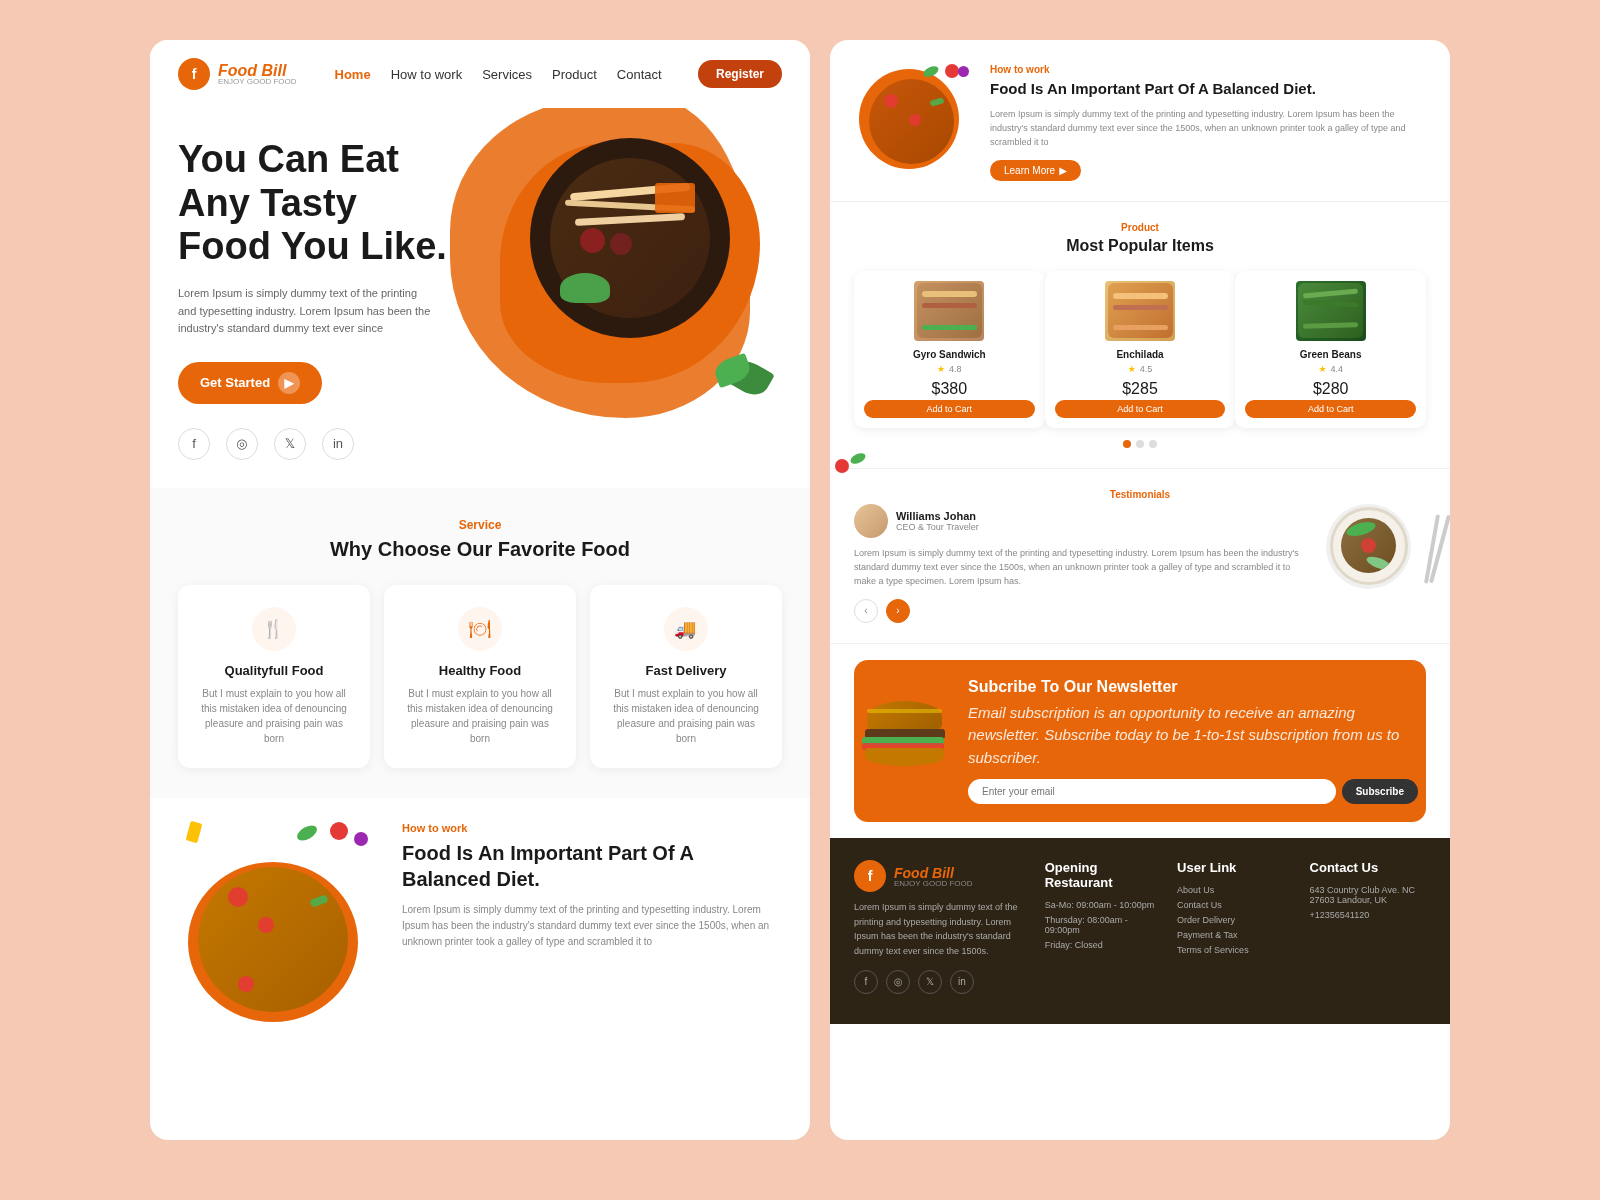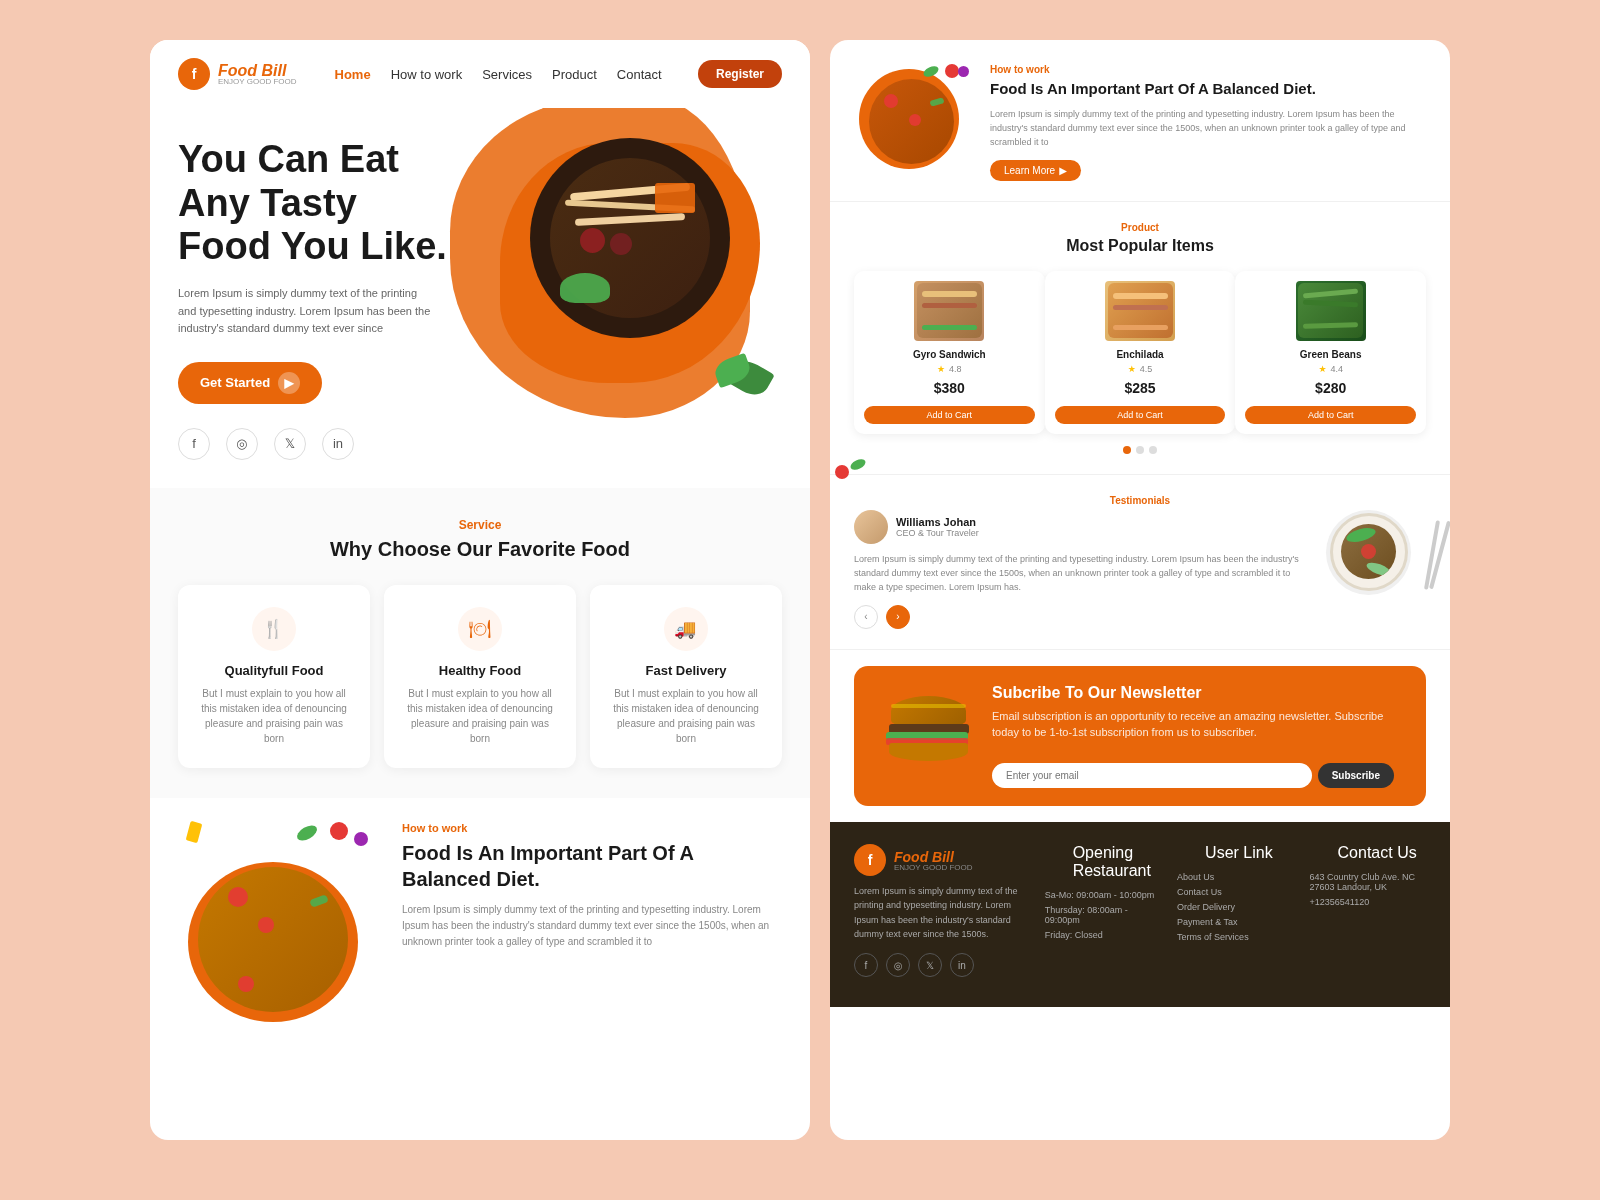--- a/index.html
+++ b/index.html
@@ -398,24 +398,24 @@
       display: flex;
       align-items: center;
       justify-content: center;
       gap: 4px;
       font-size: 9px;
       color: #888;
       margin-bottom: 6px;
     }
     .star { color: #FFC107; }
     .popular-card-price {
-      font-size: 14px;
-      font-weight: 700;
+      font-size: 16px;
+      font-weight: 400;
       color: #1a1a1a;
-      margin-bottom: 8px;
+      margin-bottom: 0;
     }
     .add-to-cart-btn {
       background: #e8660a;
       color: #fff;
       border: none;
       border-radius: 12px;
       padding: 4px 10px;
       font-size: 9px;
       cursor: pointer;
       width: 100%;
@@ -528,21 +528,21 @@
       align-items: center;
       justify-content: center;
       overflow: hidden;
     }
 
     
     .newsletter-section {
       margin: 16px 24px;
       background: #e8660a;
       border-radius: 14px;
-      padding: 18px 32px;
+      padding: 18px 8px;
       display: flex;
       align-items: center;
       gap: 16px;
       position: relative;
       overflow: hidden;
     }
     .burger-img {
       width: 90px;
       height: 80px;
       flex-shrink: 0;
@@ -551,24 +551,25 @@
     .newsletter-content {
       flex: 1;
     }
     .newsletter-title {
       font-size: 16px;
       font-weight: 800;
       color: #fff;
       margin-bottom: 6px;
     }
     .newsletter-desc {
-      font-size: 11px;
+      font-size: 15px;
       color: rgba(255,255,255,0.85);
-      margin-bottom: 22px;
+      margin-bottom: 10px;
       line-height: 1.5;
+      font-style: italic;
     }
     .newsletter-form {
       display: flex;
       gap: 6px;
     }
     .newsletter-input {
       flex: 1;
       border: none;
       border-radius: 20px;
       padding: 7px 14px;
@@ -616,25 +617,24 @@
       border: 1px solid #555;
       border-radius: 50%;
       display: flex;
       align-items: center;
       justify-content: center;
       font-size: 10px;
       color: #aaa;
       cursor: pointer;
     }
     .footer-col-title {
-      font-size: 16px;
-      font-weight: 400;
+      font-size: 13px;
+      font-weight: 700;
       color: #fff;
       margin-bottom: 10px;
-      margin-left: 28px;
     }
     .footer-col-item {
       font-size: 9px;
       color: #aaa;
       margin-bottom: 5px;
     }
     .footer-bottom {
       border-top: 1px solid #444;
       padding-top: 10px;
       text-align: center;

